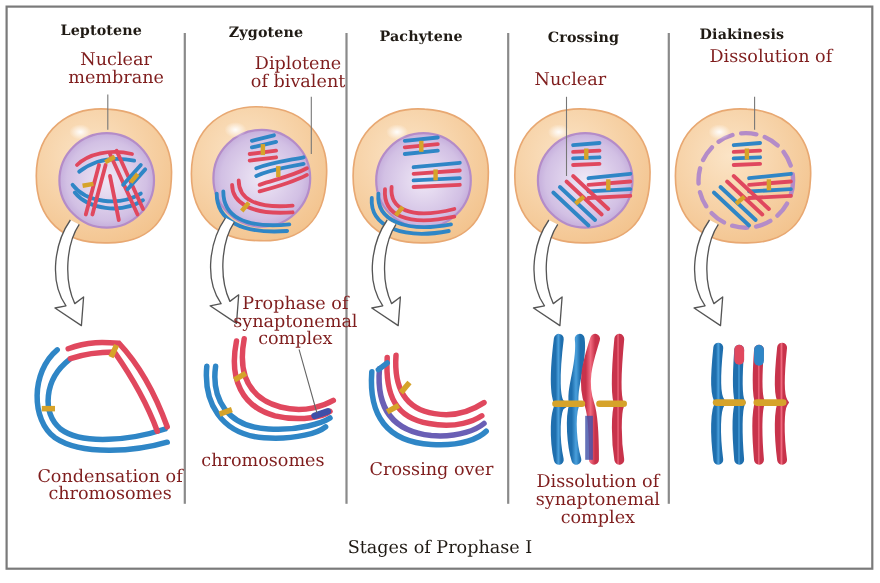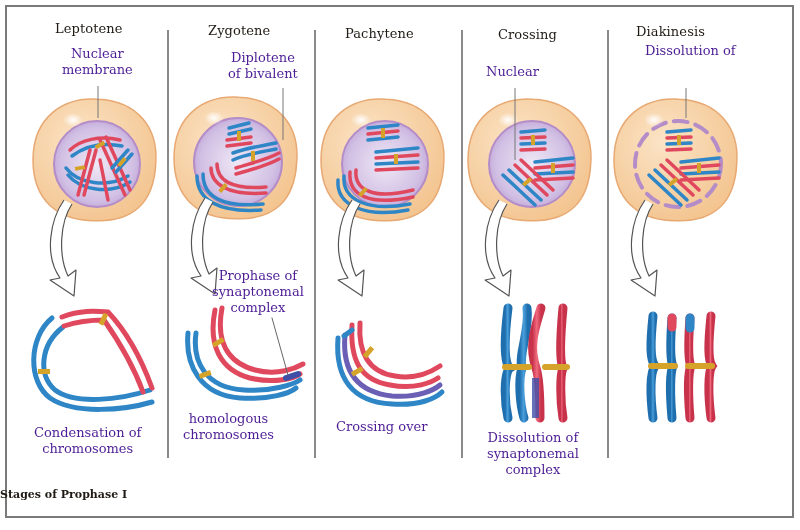--- a/index.html
+++ b/index.html
@@ -1,27 +1,27 @@
 <!DOCTYPE html>
 <html><head>
 <meta charset="utf-8">
 <style>
   html, body { margin: 0; padding: 0; background: #ffffff; }
   body { width: 800px; height: 530px; position: relative; overflow: hidden;
          font-family: "DejaVu Serif", "Liberation Serif", serif; }
   .frame { position: absolute; left: 5px; top: 5px; width: 789px; height: 513px;
            border: 2px solid #7a7a7a; box-sizing: border-box; background: #fff; }
   .divider { position: absolute; top: 30px; width: 2px; height: 428px; background: #8a8a8a; }
-  .stage-title { position: absolute; font-weight: normal; font-size: 13px; color: #1f1a14;
+  .stage-title { position: absolute; font-weight: bold; font-size: 13px; color: #1f1a14;
                  letter-spacing: 0.1px; white-space: nowrap; }
-  .label { position: absolute; font-size: 13px; color: #4c1d95; line-height: 16px;
+  .label { position: absolute; font-size: 16px; color: #7f1d1d; line-height: 16px;
            text-align: center; white-space: nowrap; }
   .label.left { text-align: left; }
-  .main-title { position: absolute; left: 0; width: 800px; top: 488px; 
-                font-weight: bold; font-size: 11px; color: #1f1a14; }
+  .main-title { position: absolute; left: 0; width: 800px; top: 488px; text-align: center;
+                font-weight: normal; font-size: 16px; color: #1f1a14; }
   svg.art { position: absolute; left: 0; top: 0; width: 800px; height: 530px; }
   .line-part { display: block; }
 </style>
 </head>
 <body>
 
 <div class="frame"></div>
 
 <div class="divider" style="left:167px"></div>
 <div class="divider" style="left:314px"></div>
@@ -281,21 +281,20 @@
   <span class="line-part">Prophase of</span>
   <span class="line-part">synaptonemal</span>
   <span class="line-part">complex</span>
 </div>
 
 <div class="label" style="left:34px; top:425px">
   <span class="line-part">Condensation of</span>
   <span class="line-part">chromosomes</span>
 </div>
 <div class="label" style="left:183px; top:411px">
-  <span class="line-part">homologous</span>
   <span class="line-part">chromosomes</span>
 </div>
 <div class="label" style="left:336px; top:419px">
   <span class="line-part">Crossing over</span>
 </div>
 <div class="label" style="left:487px; top:430px">
   <span class="line-part">Dissolution of</span>
   <span class="line-part">synaptonemal</span>
   <span class="line-part">complex</span>
 </div>

